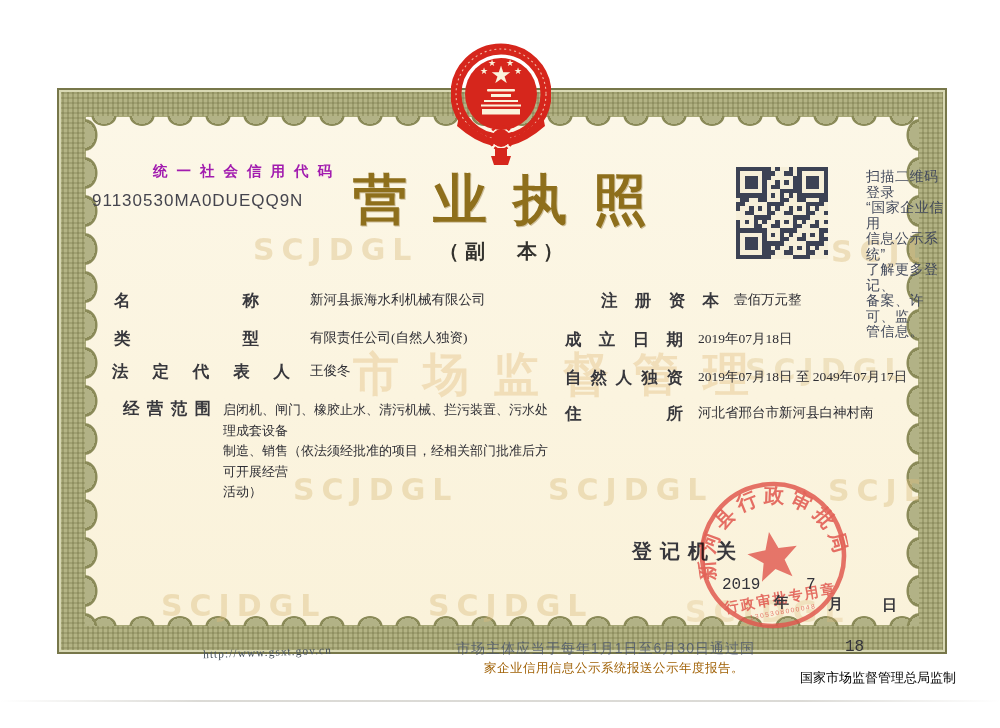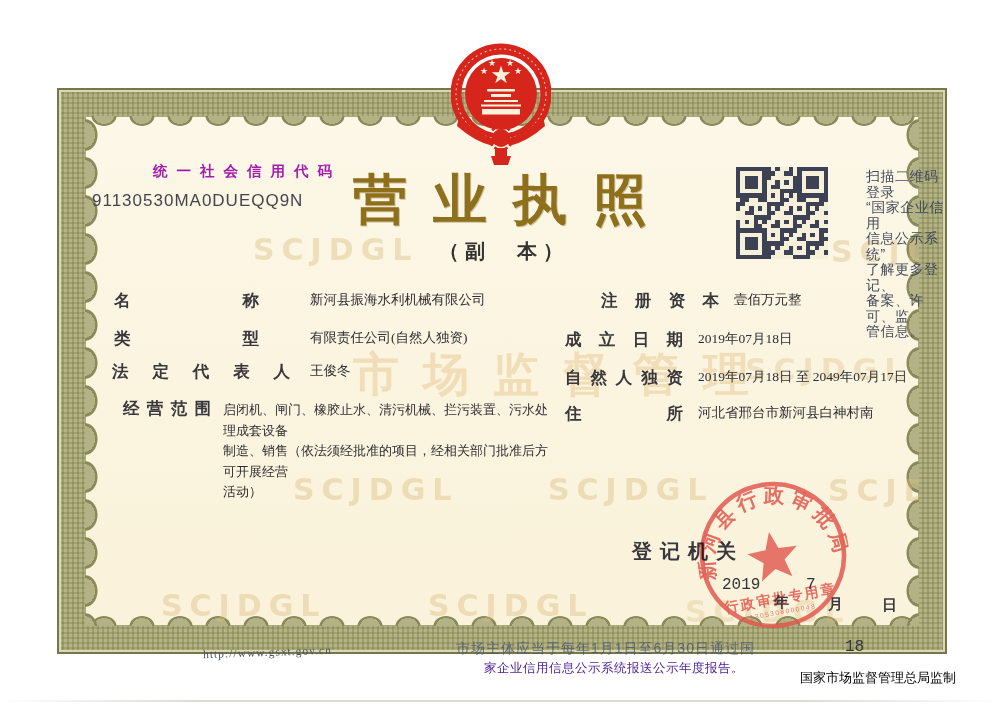--- a/index.html
+++ b/index.html
@@ -72,21 +72,21 @@
   
   .seal{left:697px;top:478px;width:152px;height:154px;z-index:3;
         mix-blend-mode:multiply;transform:rotate(-10deg);opacity:.92;}
   
   .emblem{left:451px;top:36px;width:100px;height:132px;z-index:3;}
   
   .f-url{left:203px;top:646px;font-size:11.5px;color:#4a5560;z-index:5;
          transform:rotate(-2deg);font-family:"Liberation Serif",serif;letter-spacing:1px;}
   .f-left{left:45px;top:666px;font-size:13px;color:#4b4b50;}
   .f-mid1{left:456px;top:640px;font-size:14px;color:rgba(68,80,110,.75);z-index:5;letter-spacing:1px;}
-  .f-mid2{left:484px;top:660px;font-size:12.5px;color:#4c1d95;letter-spacing:.5px;}
+  .f-mid2{left:484px;top:660px;font-size:12.5px;color:#a16207;letter-spacing:.5px;}
   .f-right{left:800px;top:669px;font-size:13px;color:#000000;}
   .scan-edge{position:absolute;left:0;top:700px;width:1000px;height:2px;
          background:linear-gradient(90deg,rgba(190,188,180,.0),rgba(190,188,180,.55) 20%,rgba(190,188,180,.55) 80%,rgba(190,188,180,0));z-index:0;}
 </style>
 </head>
 <body>
 
 <div class="page">
 
   <div class="scan-edge"></div>

